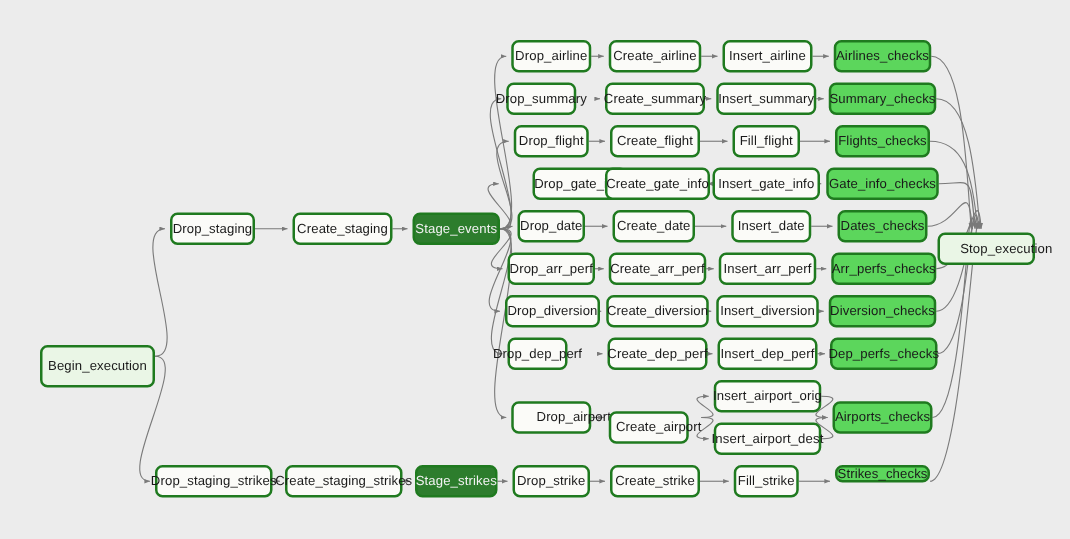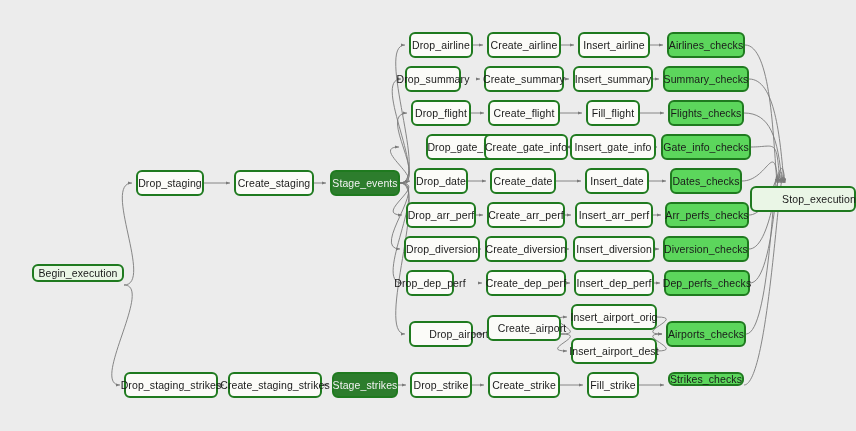--- a/index.html
+++ b/index.html
@@ -116,21 +116,21 @@
         <path d="M657,317 C687,317 632,334 662,334" fill="none" stroke="#7a7a7a" stroke-width="0.9" marker-end="url(#arrow)"></path>
         <path d="M657,351 C687,351 632,334 662,334" fill="none" stroke="#7a7a7a" stroke-width="0.9" marker-end="url(#arrow)"></path>
         <path d="M746,334 C772,334 774,137 778,183" fill="none" stroke="#7a7a7a" stroke-width="0.9" marker-end="url(#arrow)"></path>
         <path d="M472,385 L484,385" fill="none" stroke="#7a7a7a" stroke-width="0.9" marker-end="url(#arrow)"></path>
         <path d="M560,385 L583,385" fill="none" stroke="#7a7a7a" stroke-width="0.9" marker-end="url(#arrow)"></path>
         <path d="M639,385 L664,385" fill="none" stroke="#7a7a7a" stroke-width="0.9" marker-end="url(#arrow)"></path>
         <path d="M744,385 C770,385 780,137 784,183" fill="none" stroke="#7a7a7a" stroke-width="0.9" marker-end="url(#arrow)"></path>
       </g>
   </svg>
   <div id="node-layer">
-      <div class="node fill-pale" style="left: 32px; top: 264px; width: 92px; height: 18px;">
+      <div class="node fill-pale" style="left: 32px; top: 276px; width: 92px; height: 34px;">
         <span class="node-label">Begin_execution</span>
       </div>
       <div class="node fill-plain" style="left: 136px; top: 170px; width: 68px; height: 26px;">
         <span class="node-label">Drop_staging</span>
       </div>
       <div class="node fill-plain" style="left: 234px; top: 170px; width: 80px; height: 26px;">
         <span class="node-label">Create_staging</span>
       </div>
       <div class="node fill-dark" style="left: 330px; top: 170px; width: 70px; height: 26px;">
         <span class="node-label">Stage_events</span>
@@ -236,21 +236,21 @@
       </div>
       <div class="node fill-plain" style="left: 574px; top: 270px; width: 80px; height: 26px;">
         <span class="node-label">Insert_dep_perf</span>
       </div>
       <div class="node fill-bright" style="left: 664px; top: 270px; width: 86px; height: 26px;">
         <span class="node-label">Dep_perfs_checks</span>
       </div>
       <div class="node fill-plain" style="left: 409px; top: 321px; width: 64px; height: 26px; padding-left: 36px;">
         <span class="node-label">Drop_airport</span>
       </div>
-      <div class="node fill-plain" style="left: 487px; top: 315px; width: 74px; height: 26px; padding-left: 16px;">
+      <div class="node fill-plain" style="left: 487px; top: 329px; width: 64px; height: 26px; padding-left: 16px;">
         <span class="node-label">Create_airport</span>
       </div>
       <div class="node fill-plain" style="left: 571px; top: 304px; width: 86px; height: 26px;">
         <span class="node-label">Insert_airport_orig</span>
       </div>
       <div class="node fill-plain" style="left: 571px; top: 338px; width: 86px; height: 26px;">
         <span class="node-label">Insert_airport_dest</span>
       </div>
       <div class="node fill-bright" style="left: 666px; top: 321px; width: 80px; height: 26px;">
         <span class="node-label">Airports_checks</span>
@@ -260,17 +260,17 @@
       </div>
       <div class="node fill-plain" style="left: 488px; top: 372px; width: 72px; height: 26px;">
         <span class="node-label">Create_strike</span>
       </div>
       <div class="node fill-plain" style="left: 587px; top: 372px; width: 52px; height: 26px;">
         <span class="node-label">Fill_strike</span>
       </div>
       <div class="node fill-bright" style="left: 668px; top: 372px; width: 76px; height: 14px;">
         <span class="node-label">Strikes_checks</span>
       </div>
-      <div class="node fill-pale" style="left: 750px; top: 186px; width: 106px; height: 26px; padding-left: 32px;">
+      <div class="node fill-pale" style="left: 750px; top: 186px; width: 78px; height: 26px; padding-left: 32px;">
         <span class="node-label">Stop_execution</span>
       </div>
     </div>
 </div>
 
 </body></html>

